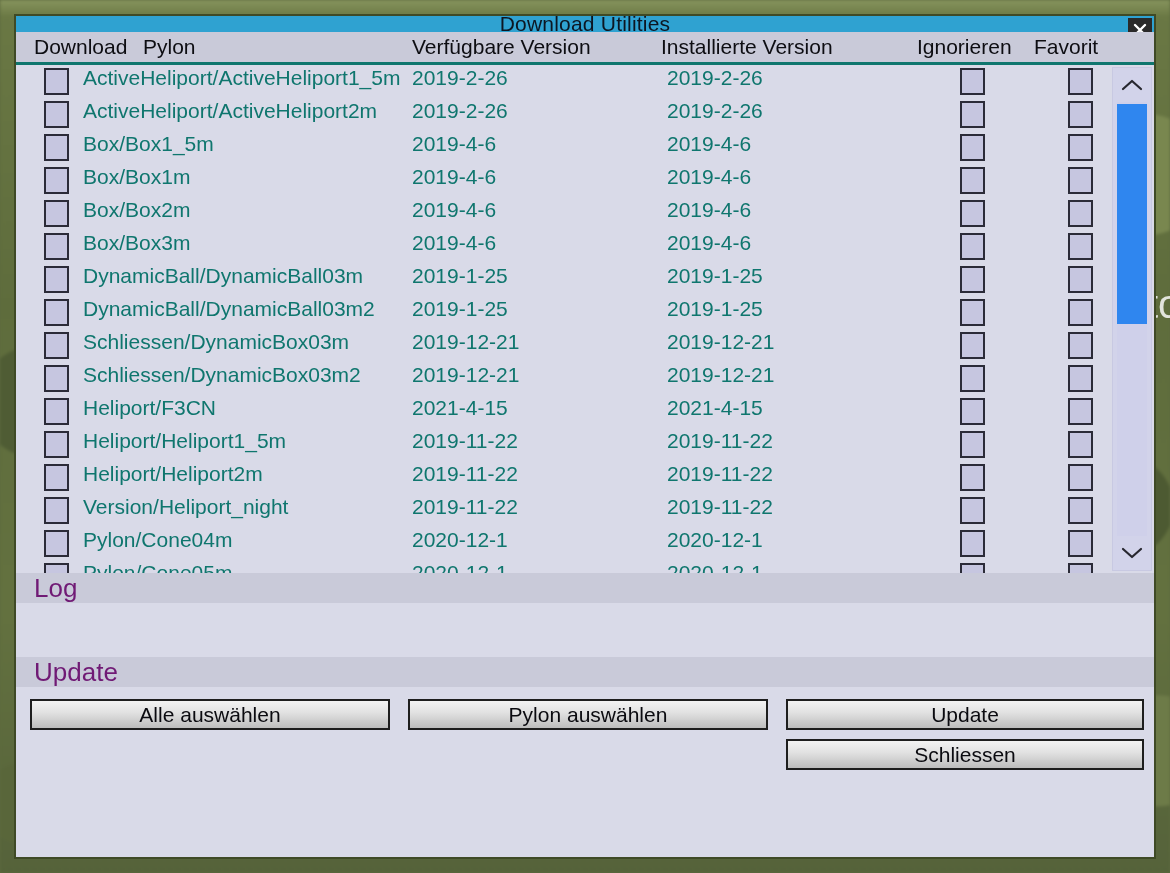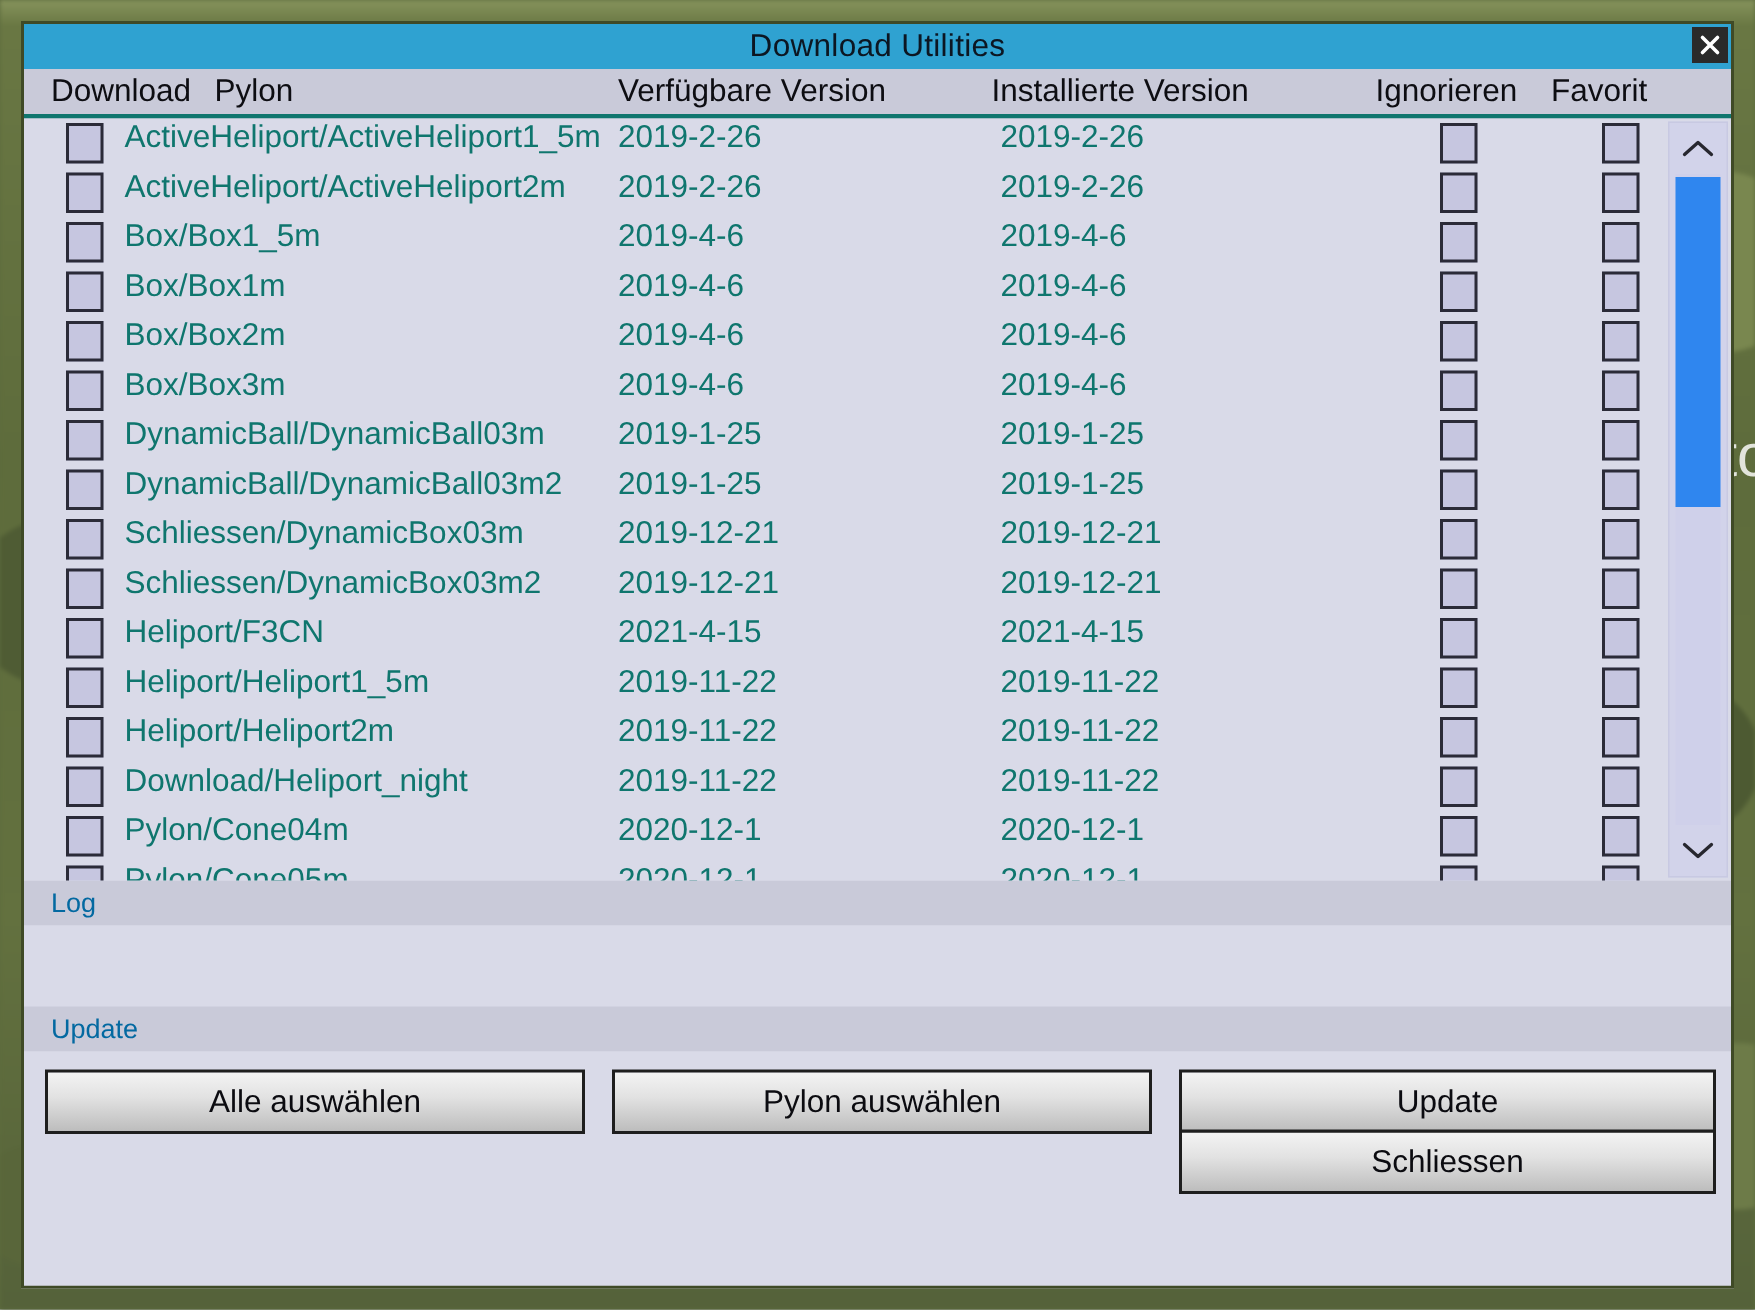--- a/index.html
+++ b/index.html
@@ -57,21 +57,21 @@
     width: 1142px;
     height: 845px;
     background: #d9dae8;
     border: 2px solid #3f4a26;
     box-sizing: border-box;
     display: flex;
     flex-direction: column;
   }
   #titlebar {
     position: relative;
-    height: 30px;
+    height: 16px;
     background: #2fa2d1;
     display: flex;
     align-items: center;
     justify-content: center;
     flex: none;
   }
   #title-text {
     font-size: 21px;
     color: #0c1622;
     letter-spacing: .2px;
@@ -190,37 +190,37 @@
   }
 
   
   .section-header {
     height: 30px;
     background: #c9cad9;
     display: flex;
     align-items: center;
     padding-left: 18px;
     box-sizing: border-box;
-    font-size: 18px;
-    color: #0369a1;
+    font-size: 26px;
+    color: #701a75;
     flex: none;
   }
   #log-body {
     height: 54px;
     background: #d9dae8;
     flex: none;
   }
   #update-section {
     background: #d9dae8;
     flex: 1;
     position: relative;
   }
   .btn {
     position: absolute;
-    height: 43px;
+    height: 31px;
     background: linear-gradient(180deg, #f3f3f3 0%, #e2e2e2 42%, #bdbdbd 100%);
     border: 2px solid #1e1e1e;
     box-sizing: border-box;
     display: flex;
     align-items: center;
     justify-content: center;
     font-size: 21px;
     color: #0b0b10;
     font-family: "Liberation Sans", sans-serif;
     padding: 12px;
@@ -361,21 +361,21 @@
         <div class="row">
           <div class="cb cb-download"></div>
           <div class="cell c-name">Heliport/Heliport2m</div>
           <div class="cell c-avail">2019-11-22</div>
           <div class="cell c-inst">2019-11-22</div>
           <div class="cb cb-ignore"></div>
           <div class="cb cb-fav"></div>
         </div>
         <div class="row">
           <div class="cb cb-download"></div>
-          <div class="cell c-name">Download/Heliport_night</div>
+          <div class="cell c-name">Version/Heliport_night</div>
           <div class="cell c-avail">2019-11-22</div>
           <div class="cell c-inst">2019-11-22</div>
           <div class="cb cb-ignore"></div>
           <div class="cb cb-fav"></div>
         </div>
         <div class="row">
           <div class="cb cb-download"></div>
           <div class="cell c-name">Pylon/Cone04m</div>
           <div class="cell c-avail">2020-12-1</div>
           <div class="cell c-inst">2020-12-1</div>

